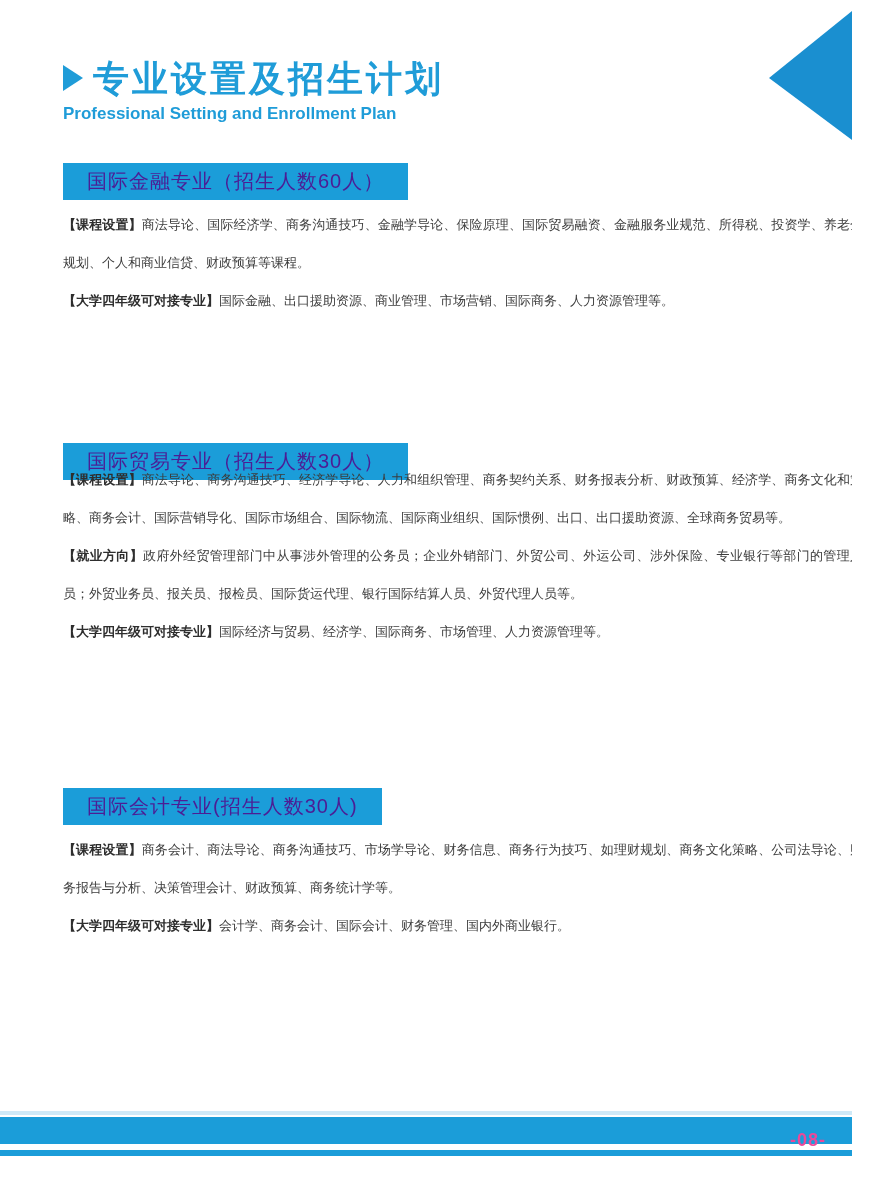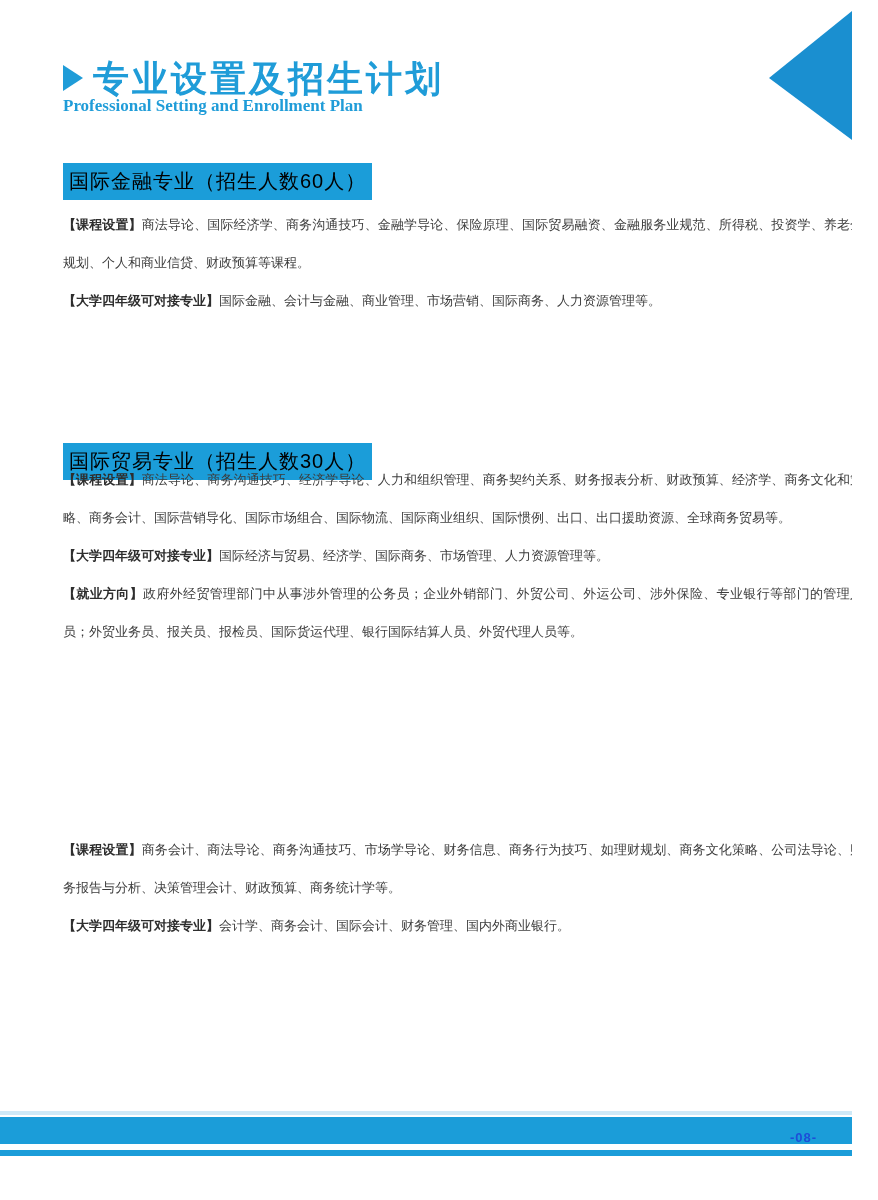--- a/index.html
+++ b/index.html
@@ -22,57 +22,57 @@
   }
   .hdr-title{
     font-family:"DejaVu Serif","Liberation Serif",serif;
     font-weight:bold;
     font-size:36px;
     color:#1f9cd8;
     letter-spacing:3px;
     line-height:1;
   }
   .hdr-sub{
-    font-family:Liberation Serif, serif;
+    font-family:Liberation Sans, sans-serif;
     font-weight:bold;
     font-size:17px;
     color:#1f9cd8;
-    margin-top:0;
+    margin-top:8px;
   }
   
   .corner{position:absolute;left:760px;top:0;width:118px;height:165px;}
   
   .sec-bar{
     position:absolute;left:63px;
     height:37px;
     background:#1b9dd9;
-    color:#000000;
+    color:#4c1d95;
     font-size:20px;
     letter-spacing:1px;
     line-height:37px;
-    padding:0 6px;
+    padding:0 24px;
     white-space:nowrap;
   }
   .sec-text{
     position:absolute;left:63px;width:800px;
     font-size:13px;
     color:#3c3c3c;
     line-height:38px;
     text-align:justify;
   }
   .sec-text p{margin:0;}
   .plabel{font-weight:bold;color:#2e2e2e;}
   
   .foot-light{position:absolute;left:0;top:1111px;width:878px;height:4px;background:#cfe9f7;}
   .foot-wide{position:absolute;left:0;top:1117px;width:878px;height:27px;background:#1b9dd9;}
   .foot-thin{position:absolute;left:0;top:1150px;width:878px;height:6px;background:#1b9dd9;}
   .page-num{
     position:absolute;left:790px;top:1130px;
-    font-size:13px;font-weight:bold;
-    color:#1d4ed8;
+    font-size:18px;font-weight:bold;
+    color:#ec4899;
     z-index:3;
     letter-spacing:1px;
   }
   #s1-bar{top:163px;} #s1-text{top:206px;}
   #s2-bar{top:443px;} #s2-text{top:461px;}
   #s3-bar{top:788px;} #s3-text{top:831px;}
 </style>
 </head>
 <body>
 
@@ -86,30 +86,31 @@
     <div class="hdr-sub">Professional Setting and Enrollment Plan</div>
   </div>
 
   <svg class="corner" viewBox="0 0 118 165" preserveAspectRatio="none">
     <polygon points="103,2 210,82 116,158 9,78" fill="#1a8fd0"></polygon>
   </svg>
 
   <div id="s1-bar" class="sec-bar">国际金融专业（招生人数60人）</div>
   <div id="s1-text" class="sec-text">
     <p><span class="plabel">【课程设置】</span><span>商法导论、国际经济学、商务沟通技巧、金融学导论、保险原理、国际贸易融资、金融服务业规范、所得税、投资学、养老金规划、个人和商业信贷、财政预算等课程。</span></p>
-    <p><span class="plabel">【大学四年级可对接专业】</span><span>国际金融、会计与金融、商业管理、市场营销、国际商务、人力资源管理等。</span></p>
+    <p><span class="plabel">【大学四年级可对接专业】</span><span>国际金融、出口援助资源、商业管理、市场营销、国际商务、人力资源管理等。</span></p>
   </div>
 
   <div id="s2-bar" class="sec-bar">国际贸易专业（招生人数30人）</div>
   <div id="s2-text" class="sec-text">
     <p><span class="plabel">【课程设置】</span><span>商法导论、商务沟通技巧、经济学导论、人力和组织管理、商务契约关系、财务报表分析、财政预算、经济学、商务文化和策略、商务会计、国际营销导化、国际市场组合、国际物流、国际商业组织、国际惯例、出口、出口援助资源、全球商务贸易等。</span></p>
+    <p><span class="plabel">【就业方向】</span><span>政府外经贸管理部门中从事涉外管理的公务员；企业外销部门、外贸公司、外运公司、涉外保险、专业银行等部门的管理人员；外贸业务员、报关员、报检员、国际货运代理、银行国际结算人员、外贸代理人员等。</span></p>
     <p><span class="plabel">【大学四年级可对接专业】</span><span>国际经济与贸易、经济学、国际商务、市场管理、人力资源管理等。</span></p>
-    <p><span class="plabel">【就业方向】</span><span>政府外经贸管理部门中从事涉外管理的公务员；企业外销部门、外贸公司、外运公司、涉外保险、专业银行等部门的管理人员；外贸业务员、报关员、报检员、国际货运代理、银行国际结算人员、外贸代理人员等。</span></p>
   </div>
 
+  <div id="s3-bar" class="sec-bar">国际会计专业(招生人数30人)</div>
   <div id="s3-text" class="sec-text">
     <p><span class="plabel">【课程设置】</span><span>商务会计、商法导论、商务沟通技巧、市场学导论、财务信息、商务行为技巧、如理财规划、商务文化策略、公司法导论、财务报告与分析、决策管理会计、财政预算、商务统计学等。</span></p>
     <p><span class="plabel">【大学四年级可对接专业】</span><span>会计学、商务会计、国际会计、财务管理、国内外商业银行。</span></p>
   </div>
 
   <div class="foot-light"></div>
   <div class="foot-wide"></div>
   <div class="foot-thin"></div>
   <div class="page-num">-08-</div>
 

